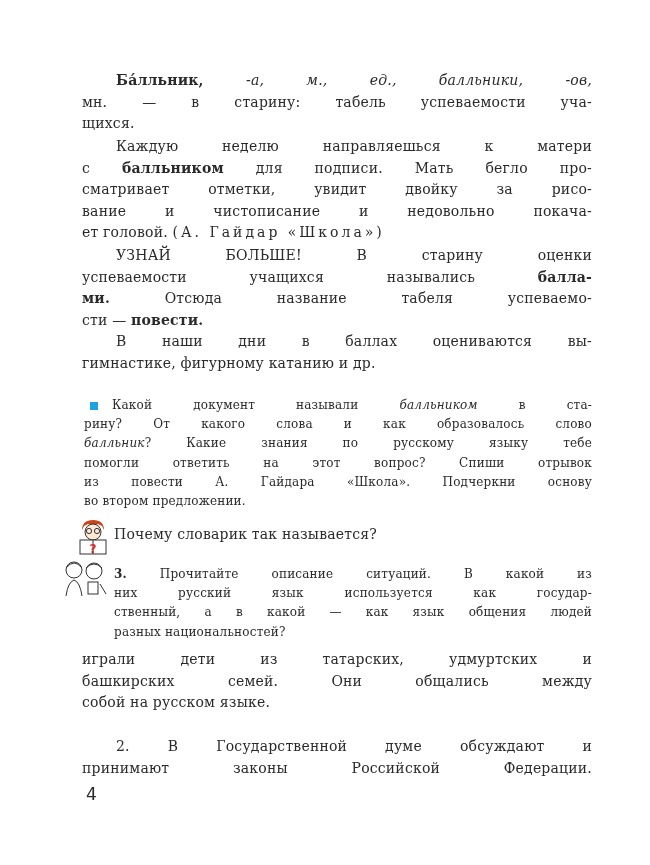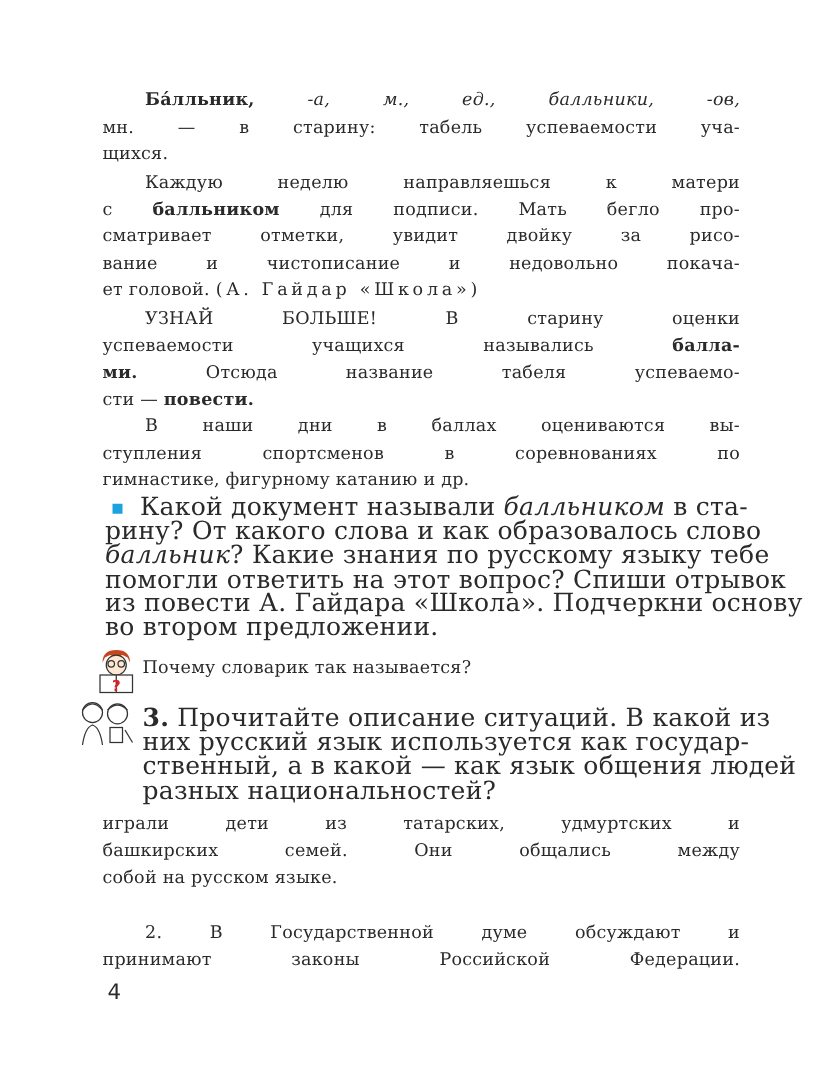--- a/index.html
+++ b/index.html
@@ -2,21 +2,21 @@
 <html><head>
 <meta charset="utf-8">
 <style>
   html, body { margin:0; padding:0; background:#ffffff; }
   body { width:650px; height:865px; position:relative; overflow:hidden;
          font-family:"DejaVu Serif", "Liberation Serif", serif; color:#2a2a2a; }
   .p { position:absolute; left:82px; width:510px; font-size:14px; line-height:21.6px;
        text-align:justify; text-align-last:left; letter-spacing:0.2px; }
   .p .ln { display:block; text-align:justify; text-align-last:justify; white-space:nowrap; }
   .p .ln.last { text-align-last:left; }
-  .small { font-size:20px; line-height:19.2px; }
+  .small { font-size:12px; line-height:19.2px; }
   b { font-weight:bold; }
   i { font-style:italic; }
   .spaced { letter-spacing:3px; }
   .ind { padding-left:34px; }
   .bullet { display:inline-block; width:8px; height:8px; background:#1aa3e0; margin-right:14px; vertical-align:middle; }
   .pagenum { position:absolute; left:86px; top:784px; font-family:"DejaVu Sans", sans-serif; font-size:17px; }
   .icon { position:absolute; }
 </style>
 </head>
 <body>
@@ -37,21 +37,20 @@
 
 <div class="p" style="top:245px;">
   <span class="ln ind"><span>УЗНАЙ БОЛЬШЕ!</span> <span>В старину оценки</span></span>
   <span class="ln"><span>успеваемости учащихся назывались</span> <b>балла-</b></span>
   <span class="ln"><b>ми.</b> <span>Отсюда название табеля успеваемо-</span></span>
   <span class="ln last"><span>сти —</span> <b>повести.</b></span>
 </div>
 
 <div class="p" style="top:331px;">
   <span class="ln ind">В наши дни в баллах оцениваются вы-</span>
-  <span class="ln">ступления спортсменов в соревнованиях по</span>
   <span class="ln last">гимнастике, фигурному катанию и др.</span>
 </div>
 
 <div class="p small" style="top:396px; left:84px; width:508px;">
   <span class="ln ind" style="padding-left:6px;"><span class="bullet"></span><span>Какой документ называли</span> <i>балльником</i> <span>в ста-</span></span>
   <span class="ln">рину? От какого слова и как образовалось слово</span>
   <span class="ln"><i>балльник</i><span>? Какие знания по русскому языку тебе</span></span>
   <span class="ln">помогли ответить на этот вопрос? Спиши отрывок</span>
   <span class="ln">из повести А. Гайдара «Школа». Подчеркни основу</span>
   <span class="ln last">во втором предложении.</span>

